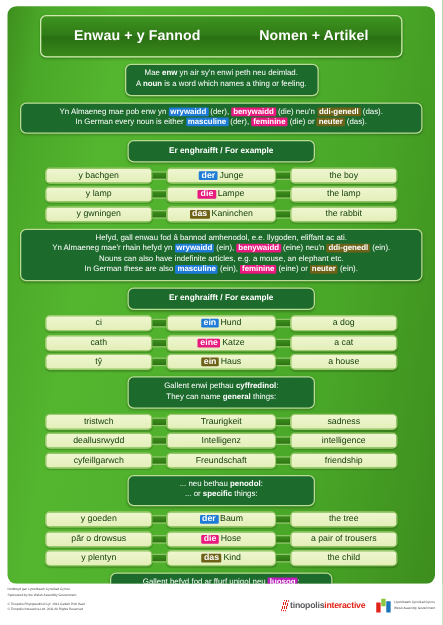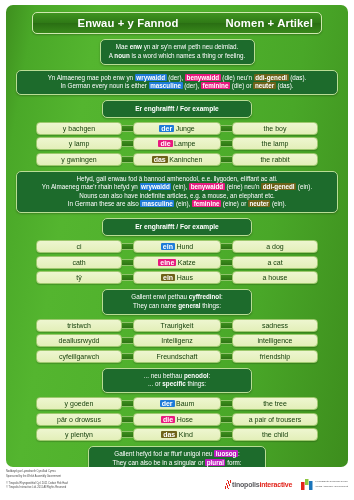--- a/index.html
+++ b/index.html
@@ -25,27 +25,27 @@
     border-radius: 7px;
     background: linear-gradient(100deg,
         #3e8f1e 0%, #4aa828 7%, #54b52f 22%,
         #4fb02c 50%, #49a728 72%, #3d8d1d 100%);
     overflow: hidden;
     padding: 7px 8px 0 8px;
   }
   
   .titlebar {
     margin: 0 18px;
-    height: 22px;
+    height: 34px;
     border-radius: 5px;
     border: 1.3px solid #cfe8b0;
     background: linear-gradient(180deg, #3f9420 0%, #2f7a16 48%, #2a6f13 52%, #38881b 100%);
     display: flex;
     align-items: center;
-    justify-content: flex-end;
+    justify-content: center;
     padding: 0 8px;
     box-shadow: 0 1px 2px rgba(0,0,0,.25);
     gap: 41px;
   }
   .titlebar span {
     color: #ffffff;
     font-size: 11.3px;
     font-weight: bold;
     letter-spacing: .1px;
     white-space: nowrap;

